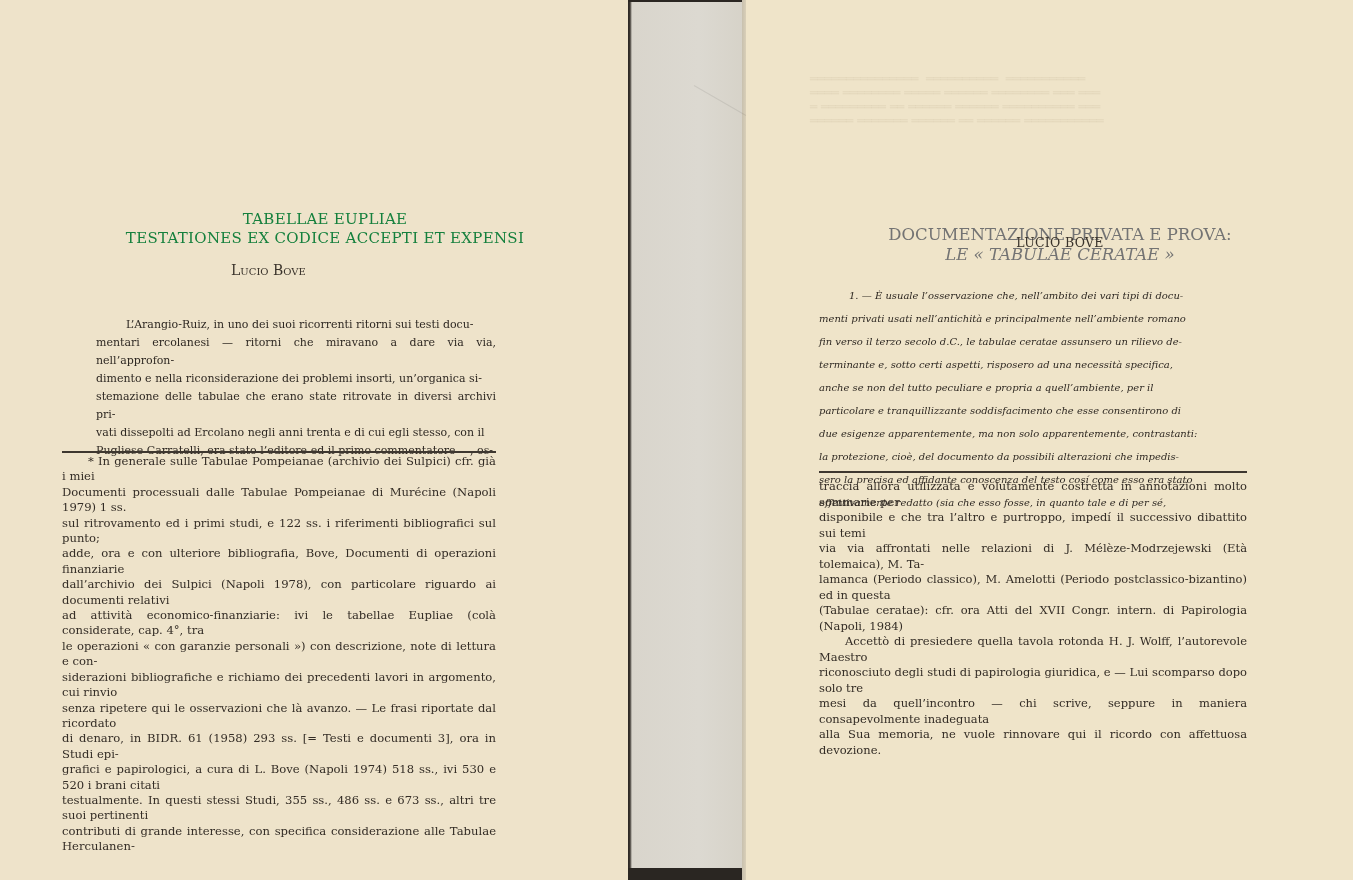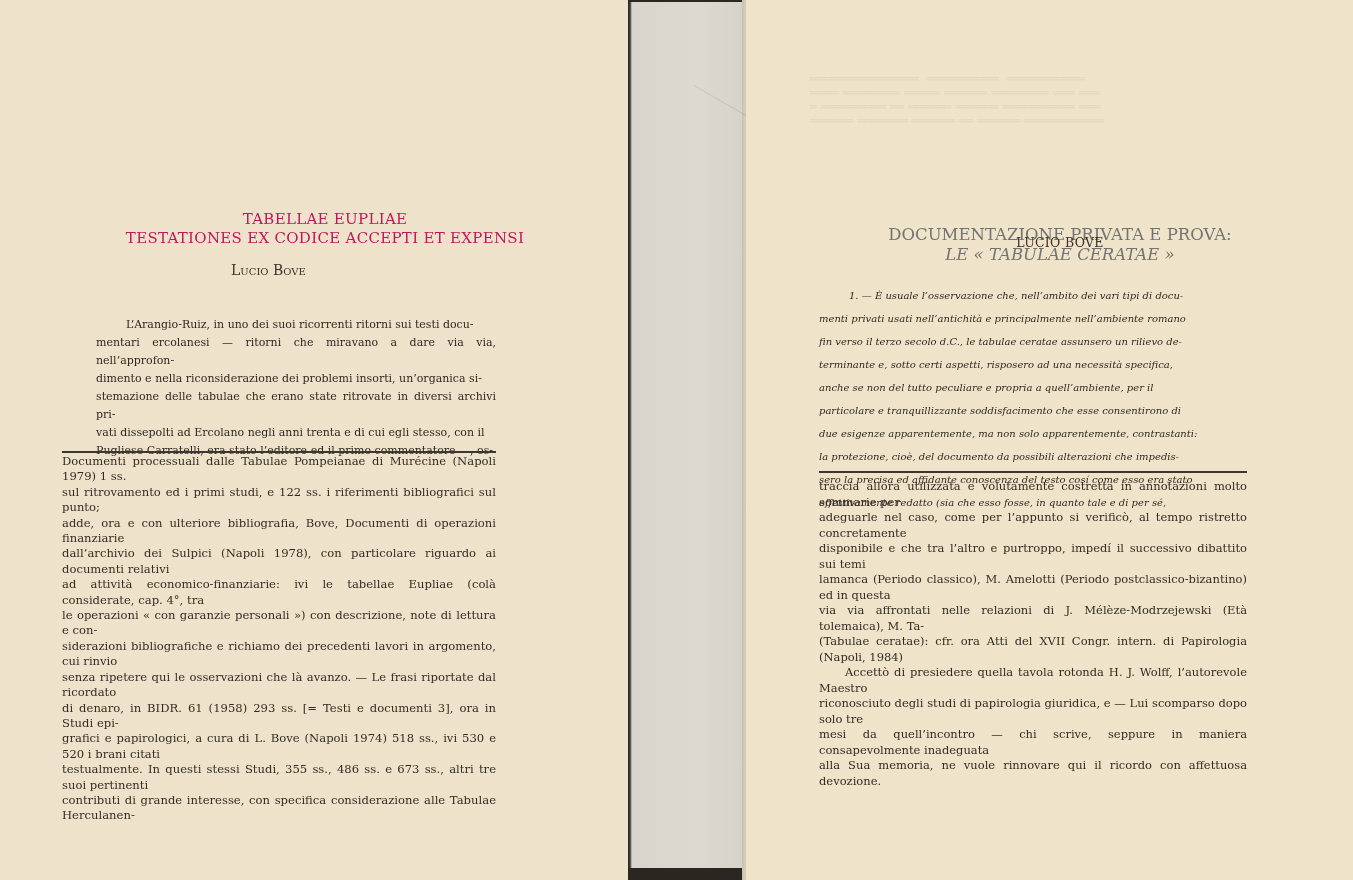--- a/index.html
+++ b/index.html
@@ -32,21 +32,21 @@
     }
     .page-right { left: 746px; width: 607px; background: #efe4c9; }
 
     .showthrough {
       position: absolute; color: rgba(120,100,70,0.10);
       font-size: 13px; line-height: 16px; white-space: pre;
     }
 
     .title-left {
       position: absolute; left: 100px; width: 450px; text-align: center;
-      font-size: 15px; letter-spacing: 0.3px; color: #be185d;
+      font-size: 15px; letter-spacing: 0.3px; color: #15803d;
     }
     .author-left {
       position: absolute; left: 231px; top: 262px;
       font-size: 14px; font-variant: small-caps; color: #3a332b;
     }
     .body-text {
       position: absolute; font-size: 11px; line-height: 18px;
       text-align: justify; color: #2e2822;
     }
     .body-text p { margin: 0; }
@@ -104,20 +104,21 @@
   <p>mentari ercolanesi — ritorni che miravano a dare via via, nell’approfon-</p>
   <p>dimento e nella riconsiderazione dei problemi insorti, un’organica si-</p>
   <p>stemazione delle tabulae che erano state ritrovate in diversi archivi pri-</p>
   <p>vati dissepolti ad Ercolano negli anni trenta e di cui egli stesso, con il</p>
   <p>Pugliese Carratelli, era stato l’editore ed il primo commentatore —, os-</p>
 </div>
 
 <div class="rule" style="left:62px;top:451px;width:434px;"></div>
 
 <div class="footnote" style="left:62px;top:454px;width:434px;">
+  <p class="indent">* In generale sulle Tabulae Pompeianae (archivio dei Sulpici) cfr. già i miei</p>
   <p>Documenti processuali dalle Tabulae Pompeianae di Murécine (Napoli 1979) 1 ss.</p>
   <p>sul ritrovamento ed i primi studi, e 122 ss. i riferimenti bibliografici sul punto;</p>
   <p>adde, ora e con ulteriore bibliografia, Bove, Documenti di operazioni finanziarie</p>
   <p>dall’archivio dei Sulpici (Napoli 1978), con particolare riguardo ai documenti relativi</p>
   <p>ad attività economico-finanziarie: ivi le tabellae Eupliae (colà considerate, cap. 4°, tra</p>
   <p>le operazioni « con garanzie personali ») con descrizione, note di lettura e con-</p>
   <p>siderazioni bibliografiche e richiamo dei precedenti lavori in argomento, cui rinvio</p>
   <p>senza ripetere qui le osservazioni che là avanzo. — Le frasi riportate dal ricordato</p>
   <p>di denaro, in BIDR. 61 (1958) 293 ss. [= Testi e documenti 3], ora in Studi epi-</p>
   <p>grafici e papirologici, a cura di L. Bove (Napoli 1974) 518 ss., ivi 530 e 520 i brani citati</p>
@@ -140,23 +141,22 @@
   <p>due esigenze apparentemente, ma non solo apparentemente, contrastanti:</p>
   <p>la protezione, cioè, del documento da possibili alterazioni che impedis-</p>
   <p>sero la precisa ed affidante conoscenza del testo cosí come esso era stato</p>
   <p>effettivamente redatto (sia che esso fosse, in quanto tale e di per sé,</p>
 </div>
 
 <div class="rule" style="left:819px;top:471px;width:428px;"></div>
 
 <div class="footnote" style="left:819px;top:479px;width:428px;font-size:11.5px;line-height:15.5px;">
   <p>traccia allora utilizzata e volutamente costretta in annotazioni molto sommarie per</p>
-  <p>adeguarle nel caso, come per l’appunto si verificò, al tempo ristretto concretamente</p>
   <p>disponibile e che tra l’altro e purtroppo, impedí il successivo dibattito sui temi</p>
+  <p>via via affrontati nelle relazioni di J. Mélèze-Modrzejewski (Età tolemaica), M. Ta-</p>
   <p>lamanca (Periodo classico), M. Amelotti (Periodo postclassico-bizantino) ed in questa</p>
-  <p>via via affrontati nelle relazioni di J. Mélèze-Modrzejewski (Età tolemaica), M. Ta-</p>
   <p>(Tabulae ceratae): cfr. ora Atti del XVII Congr. intern. di Papirologia (Napoli, 1984)</p>
   <p class="indent">Accettò di presiedere quella tavola rotonda H. J. Wolff, l’autorevole Maestro</p>
   <p>riconosciuto degli studi di papirologia giuridica, e — Lui scomparso dopo solo tre</p>
   <p>mesi da quell’incontro — chi scrive, seppure in maniera consapevolmente inadeguata</p>
   <p>alla Sua memoria, ne vuole rinnovare qui il ricordo con affettuosa devozione.</p>
 
 </div>
 
 </body></html>

